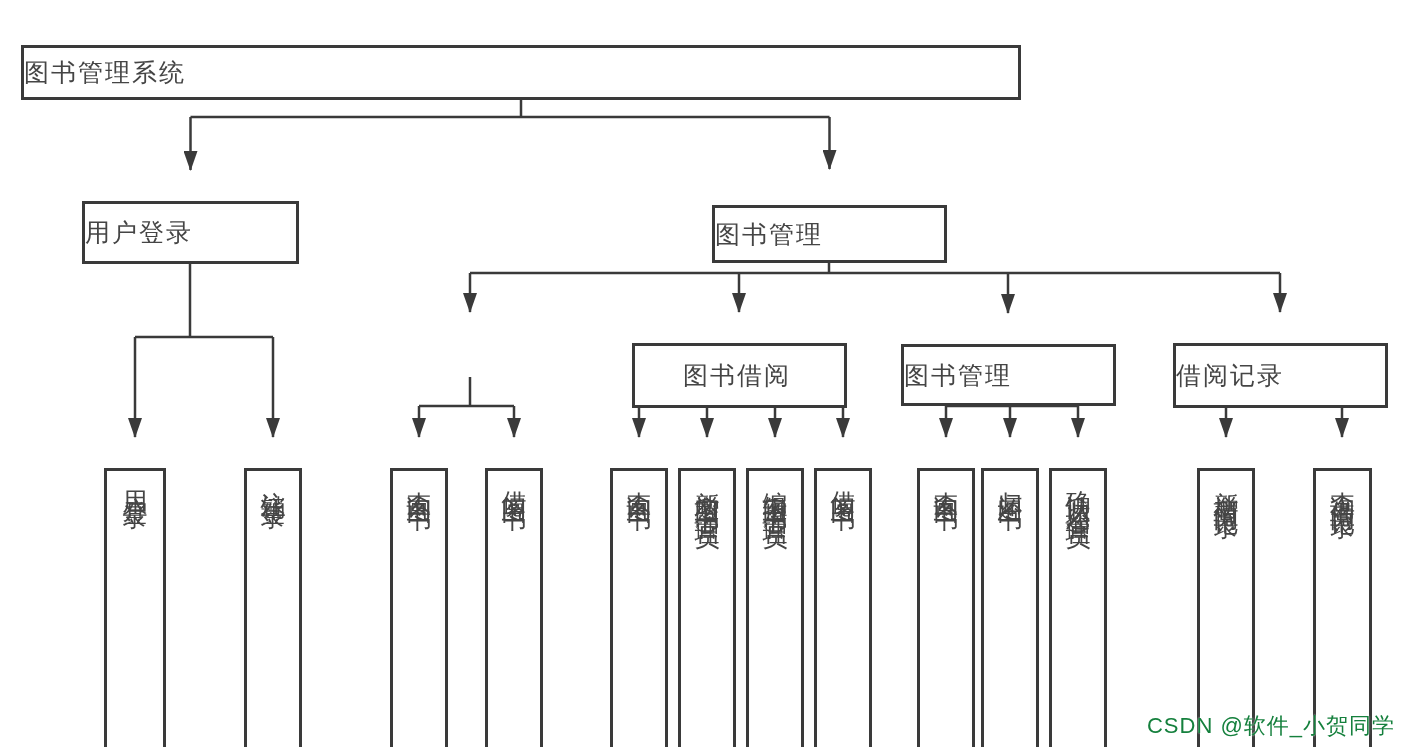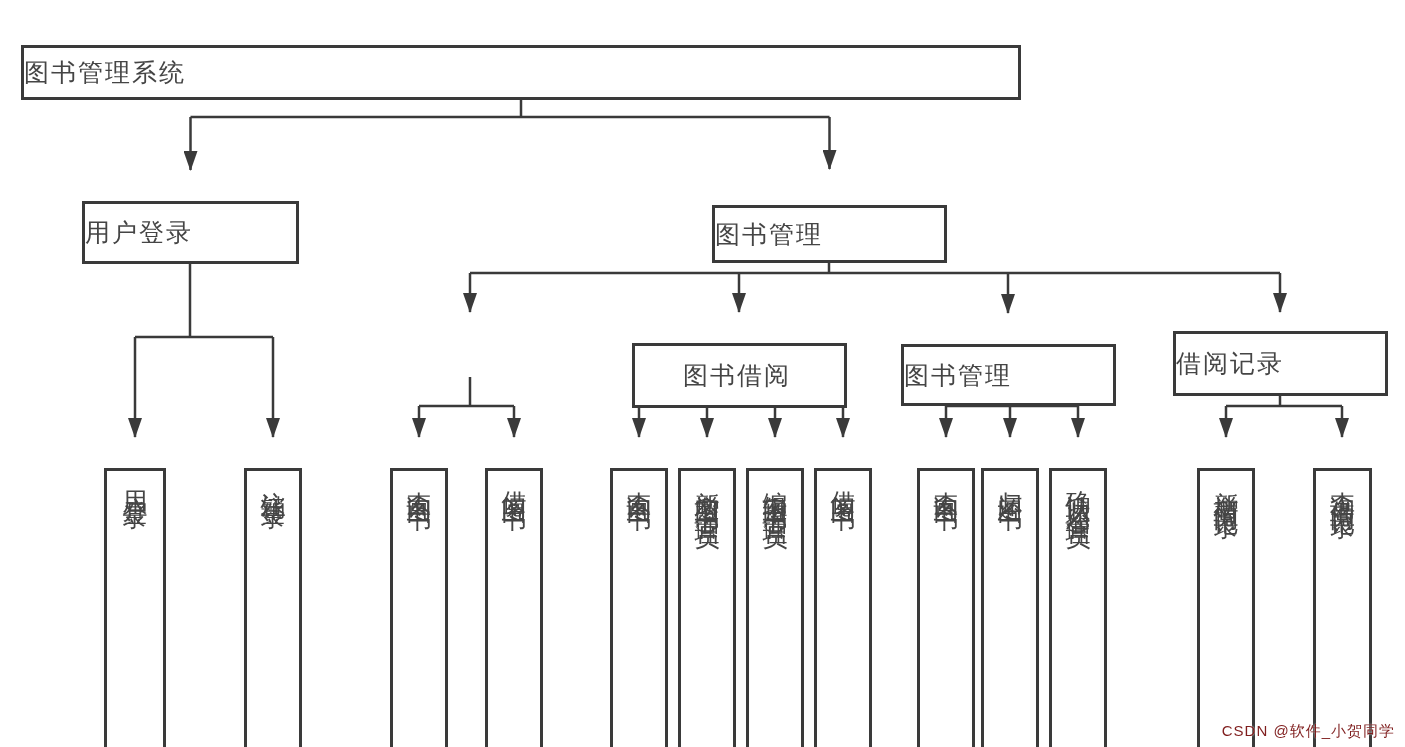--- a/index.html
+++ b/index.html
@@ -27,38 +27,38 @@
     font-size:25px;letter-spacing:5px;
     line-height:1;
   }
   
   .n-root{left:21px;top:14px;width:1000px;height:55px;}
   .n-user-login{left:82px;top:170px;width:217px;height:63px;}
   .n-book-mgmt{left:712px;top:174px;width:235px;height:58px;}
   .n-new-rec{left:362px;top:312px;width:216px;height:65px;}
   .n-book-borrow{left:632px;top:312px;width:215px;height:65px;padding-left:48px;}
   .n-cur-borrow{left:901px;top:313px;width:215px;height:62px;}
-  .n-borrow-rec{left:1173px;top:300px;width:215px;height:65px;}
+  .n-borrow-rec{left:1173px;top:312px;width:215px;height:65px;}
   
   .l1{left:104px;width:62px;}
   .l2{left:244px;width:58px;}
   .l3{left:390px;width:58px;}
   .l4{left:485px;width:58px;}
   .l5{left:610px;width:58px;}
   .l6{left:678px;width:58px;}
   .l7{left:746px;width:58px;}
   .l8{left:814px;width:58px;}
   .l9{left:917px;width:58px;}
   .l10{left:981px;width:58px;}
   .l11{left:1049px;width:58px;}
   .l12{left:1197px;width:58px;}
   .l13{left:1313px;width:59px;}
   #watermark{
     position:absolute;right:10px;bottom:6px;
-    font-size:15px;color:#7f1d1d;
+    font-size:22px;color:#15803d;
     letter-spacing:1px;white-space:nowrap;
     text-shadow:0 0 2px #ffffff;
   }
 </style>
 </head>
 <body>
 
 <div id="stage">
 
   <svg id="wires" viewBox="0 0 1405 747" xmlns="http://www.w3.org/2000/svg">

